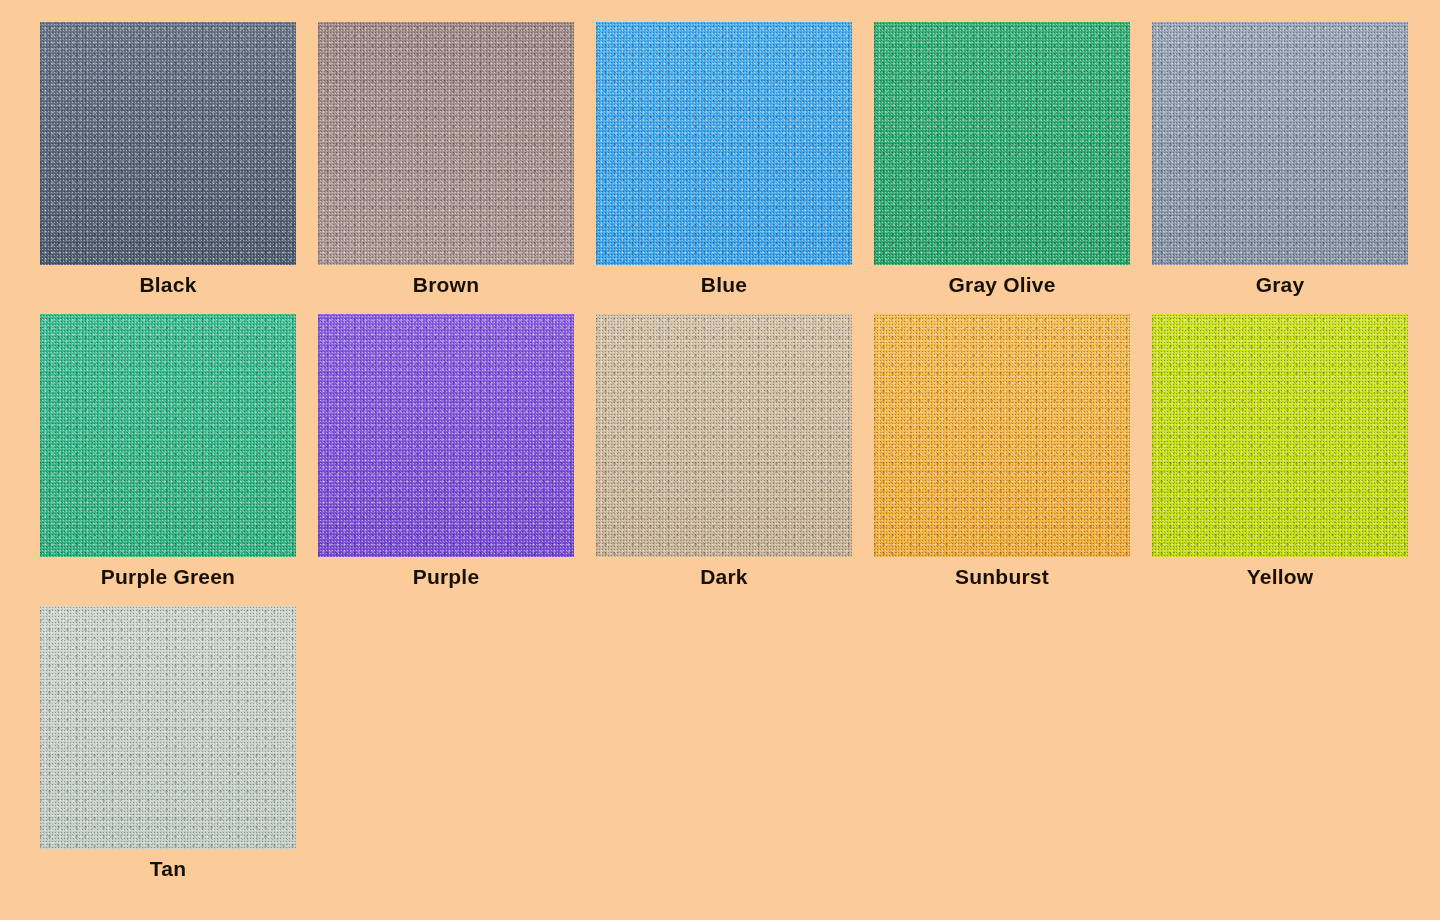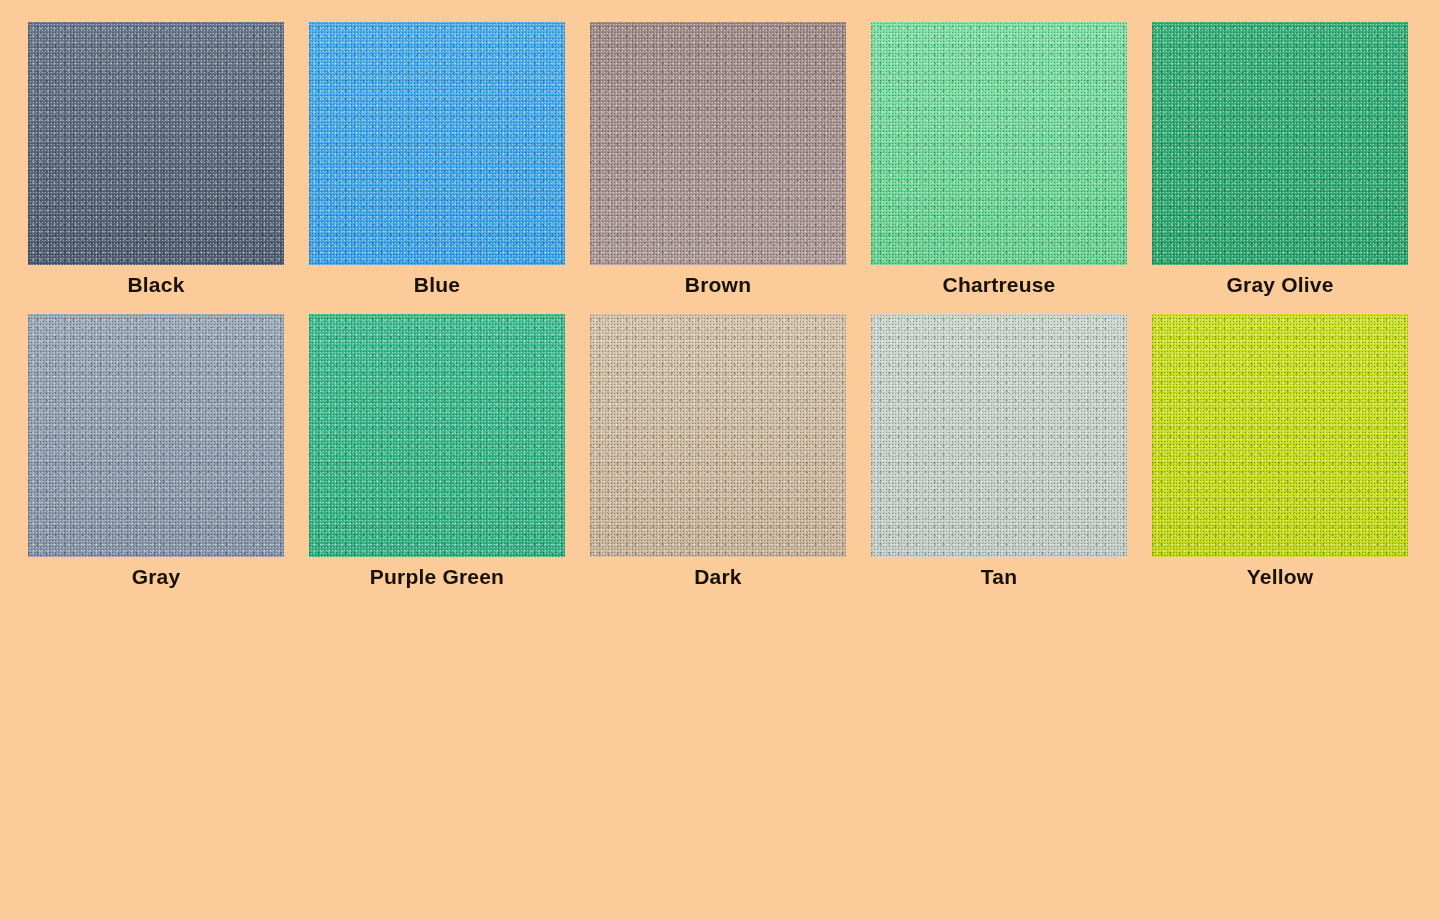--- a/index.html
+++ b/index.html
@@ -26,21 +26,21 @@
     position: absolute;
     left: 0;
     top: 0;
     width: 1440px;
     height: 920px;
     display: grid;
     grid-template-columns: repeat(5, 256px);
     grid-template-rows: repeat(3, 276px);
     column-gap: 24px;
     row-gap: 22px;
-    padding: 22px 32px 0 28px;
+    padding: 22px 32px 0 40px;
     box-sizing: border-box;
     justify-content: space-between;
     gap: 16px;
   }
 
   .cell {
     position: relative;
     width: 256px;
     height: 276px;
     display: flex;
@@ -122,44 +122,36 @@
   <div class="grid" id="grid">
       <div class="cell">
         <div class="swatch" style="background-color: rgb(93, 108, 129);">
           <div class="shade" style="background: linear-gradient(rgb(104, 118, 138), rgb(78, 92, 112));"></div>
           <div class="grain"></div>
           <div class="grain2"></div>
         </div>
         <div class="label">Black</div>
       </div>
       <div class="cell">
+        <div class="swatch" style="background-color: rgb(166, 144, 141);">
+          <div class="shade" style="background: linear-gradient(rgb(159, 138, 136), rgb(171, 152, 148));"></div>
+          <div class="grain"></div>
+          <div class="grain2"></div>
+        </div>
+        <div class="label">Brown</div>
+      </div>
+      <div class="cell">
         <div class="swatch" style="background-color: rgb(64, 169, 240);">
           <div class="shade" style="background: linear-gradient(rgb(72, 174, 242), rgb(59, 163, 236));"></div>
           <div class="grain"></div>
           <div class="grain2"></div>
         </div>
         <div class="label">Blue</div>
       </div>
       <div class="cell">
-        <div class="swatch" style="background-color: rgb(166, 144, 141);">
-          <div class="shade" style="background: linear-gradient(rgb(159, 138, 136), rgb(171, 152, 148));"></div>
-          <div class="grain"></div>
-          <div class="grain2"></div>
-        </div>
-        <div class="label">Brown</div>
-      </div>
-      <div class="cell">
-        <div class="swatch" style="background-color: rgb(109, 218, 151);">
-          <div class="shade" style="background: linear-gradient(rgb(121, 224, 162), rgb(97, 210, 141));"></div>
-          <div class="grain"></div>
-          <div class="grain2"></div>
-        </div>
-        <div class="label">Chartreuse</div>
-      </div>
-      <div class="cell">
         <div class="swatch" style="background-color: rgb(47, 174, 116);">
           <div class="shade" style="background: linear-gradient(rgb(51, 177, 121), rgb(41, 166, 108));"></div>
           <div class="grain"></div>
           <div class="grain2"></div>
         </div>
         <div class="label">Gray Olive</div>
       </div>
       <div class="cell">
         <div class="swatch" style="background-color: rgb(141, 156, 174);">
           <div class="shade" style="background: linear-gradient(rgb(153, 167, 184), rgb(132, 147, 166));"></div>
@@ -170,37 +162,53 @@
       </div>
       <div class="cell">
         <div class="swatch" style="background-color: rgb(54, 185, 139);">
           <div class="shade" style="background: linear-gradient(rgb(60, 190, 146), rgb(48, 178, 131));"></div>
           <div class="grain"></div>
           <div class="grain2"></div>
         </div>
         <div class="label">Purple Green</div>
       </div>
       <div class="cell">
+        <div class="swatch" style="background-color: rgb(130, 87, 224);">
+          <div class="shade" style="background: linear-gradient(rgb(139, 98, 230), rgb(122, 77, 216));"></div>
+          <div class="grain"></div>
+          <div class="grain2"></div>
+        </div>
+        <div class="label">Purple</div>
+      </div>
+      <div class="cell">
         <div class="swatch" style="background-color: rgb(205, 186, 159);">
           <div class="shade" style="background: linear-gradient(rgb(211, 194, 169), rgb(199, 178, 150));"></div>
           <div class="grain"></div>
           <div class="grain2"></div>
         </div>
         <div class="label">Dark</div>
       </div>
       <div class="cell">
+        <div class="swatch" style="background-color: rgb(245, 179, 64);">
+          <div class="shade" style="background: linear-gradient(rgb(247, 187, 79), rgb(243, 171, 53));"></div>
+          <div class="grain"></div>
+          <div class="grain2"></div>
+        </div>
+        <div class="label">Sunburst</div>
+      </div>
+      <div class="cell">
+        <div class="swatch" style="background-color: rgb(198, 221, 18);">
+          <div class="shade" style="background: linear-gradient(rgb(203, 225, 28), rgb(192, 217, 12));"></div>
+          <div class="grain"></div>
+          <div class="grain2"></div>
+        </div>
+        <div class="label">Yellow</div>
+      </div>
+      <div class="cell">
         <div class="swatch" style="background-color: rgb(198, 208, 203);">
           <div class="shade" style="background: linear-gradient(rgb(203, 212, 207), rgb(193, 204, 198));"></div>
           <div class="grain"></div>
           <div class="grain2"></div>
         </div>
         <div class="label">Tan</div>
       </div>
-      <div class="cell">
-        <div class="swatch" style="background-color: rgb(198, 221, 18);">
-          <div class="shade" style="background: linear-gradient(rgb(203, 225, 28), rgb(192, 217, 12));"></div>
-          <div class="grain"></div>
-          <div class="grain2"></div>
-        </div>
-        <div class="label">Yellow</div>
-      </div>
     </div>
 </div>
 
 </body></html>

